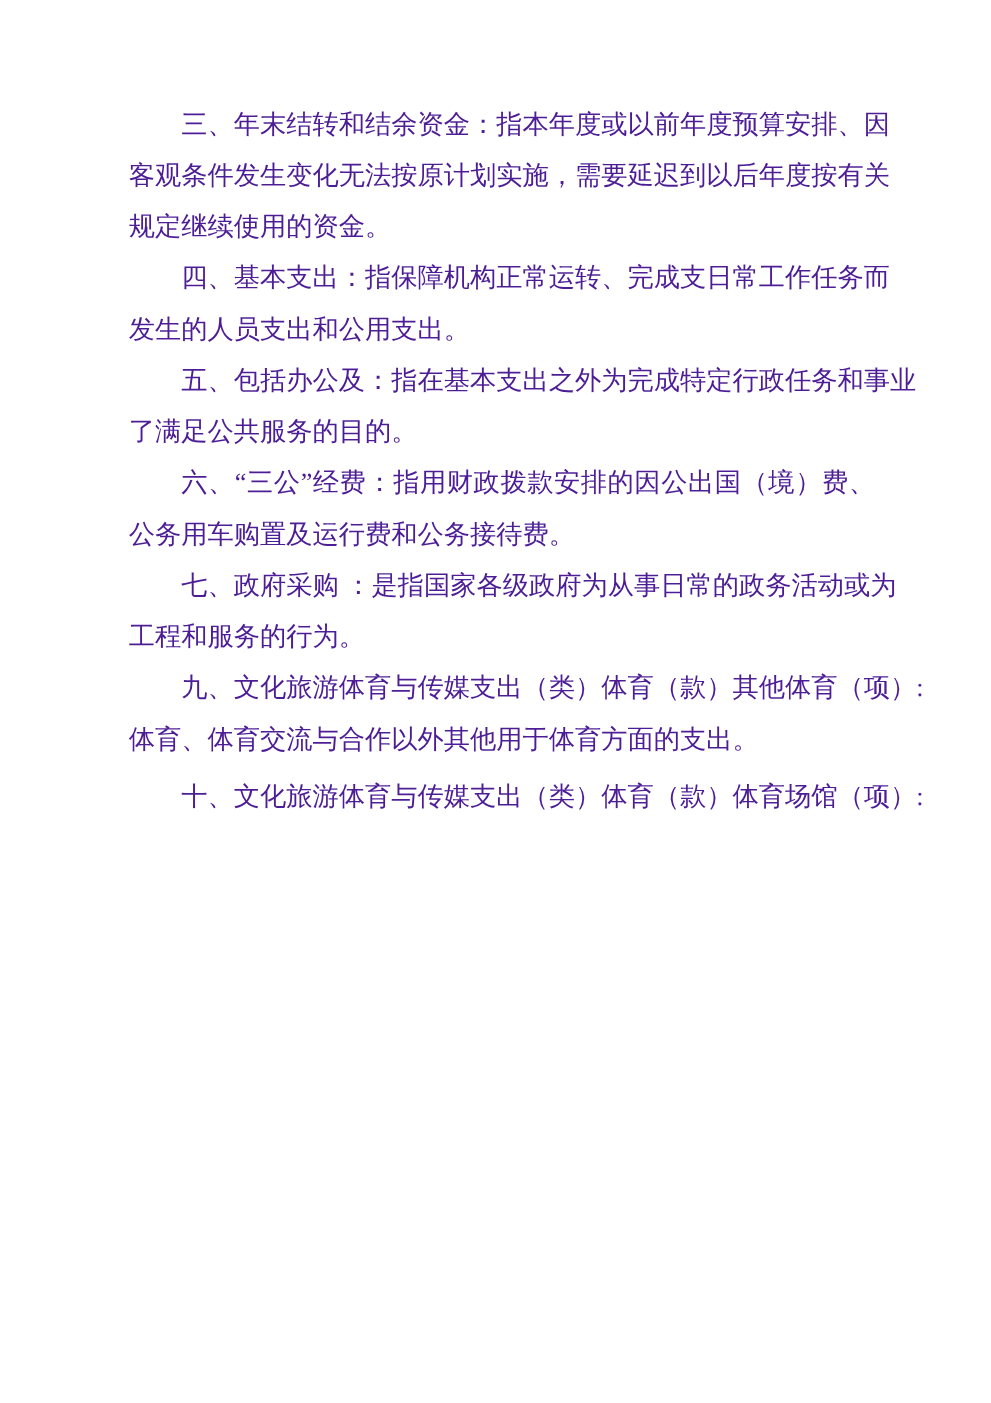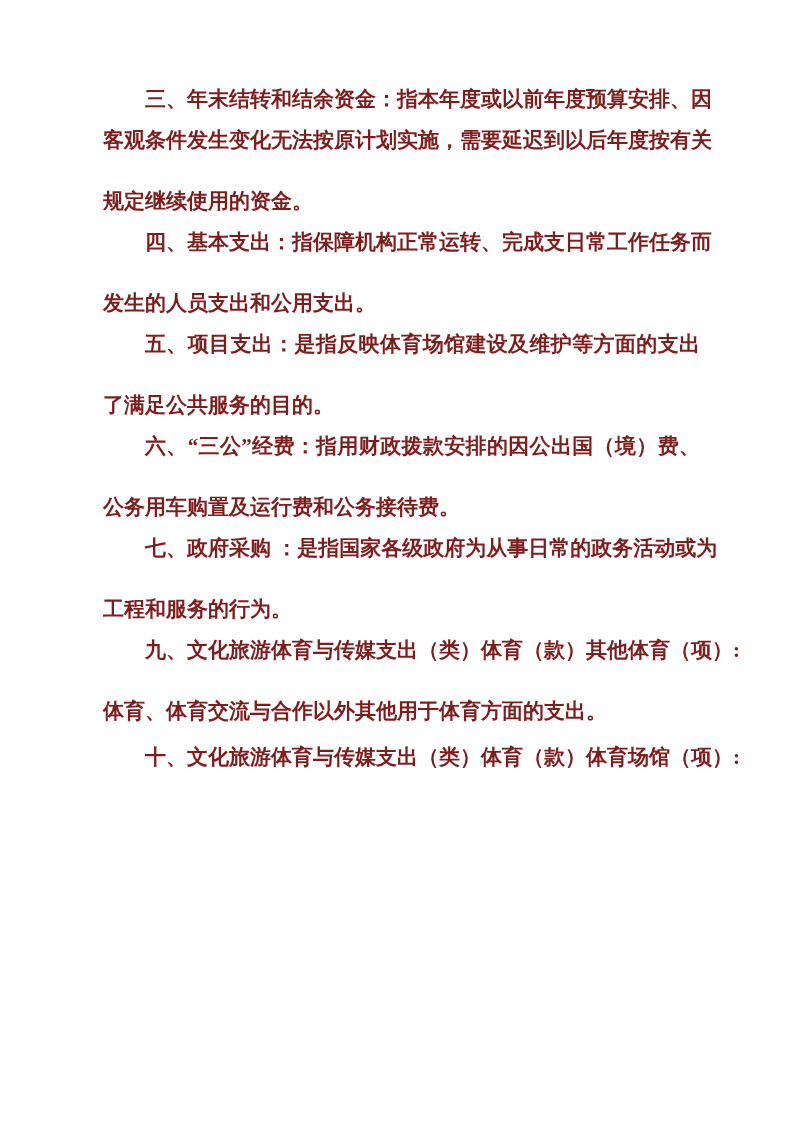--- a/index.html
+++ b/index.html
@@ -32,48 +32,46 @@
   }
   .line {
     font-size: 21px;
     line-height: 41px;
     height: 41px;
     white-space: nowrap;
     letter-spacing: 0;
     text-align: justify;
     text-align-last: justify;
     -moz-text-align-last: justify;
-    color: #7f1d1d;
-    font-weight: bold;
+    color: #4c1d95;
   }
   .line.first {
     text-indent: 42px; 
   }
   .line.last {
     text-align-last: left;
-    margin-top: 20px;
     -moz-text-align-last: left;
   }
 </style>
 </head>
 <body>
 
 <div class="page">
   <div class="text-block">
       <div class="paragraph">
         <div class="line first">三、年末结转和结余资金：指本年度或以前年度预算安排、因</div>
         <div class="line">客观条件发生变化无法按原计划实施，需要延迟到以后年度按有关</div>
         <div class="line last">规定继续使用的资金。</div>
       </div>
       <div class="paragraph">
         <div class="line first">四、基本支出：指保障机构正常运转、完成支日常工作任务而</div>
         <div class="line last">发生的人员支出和公用支出。</div>
       </div>
       <div class="paragraph">
-        <div class="line first">五、项目支出：是指反映体育场馆建设及维护等方面的支出</div>
+        <div class="line first">五、包括办公及：指在基本支出之外为完成特定行政任务和事业</div>
         <div class="line last">了满足公共服务的目的。</div>
       </div>
       <div class="paragraph">
         <div class="line first">六、“三公”经费：指用财政拨款安排的因公出国（境）费、</div>
         <div class="line last">公务用车购置及运行费和公务接待费。</div>
       </div>
       <div class="paragraph">
         <div class="line first">七、政府采购 ：是指国家各级政府为从事日常的政务活动或为</div>
         <div class="line last">工程和服务的行为。</div>
       </div>

